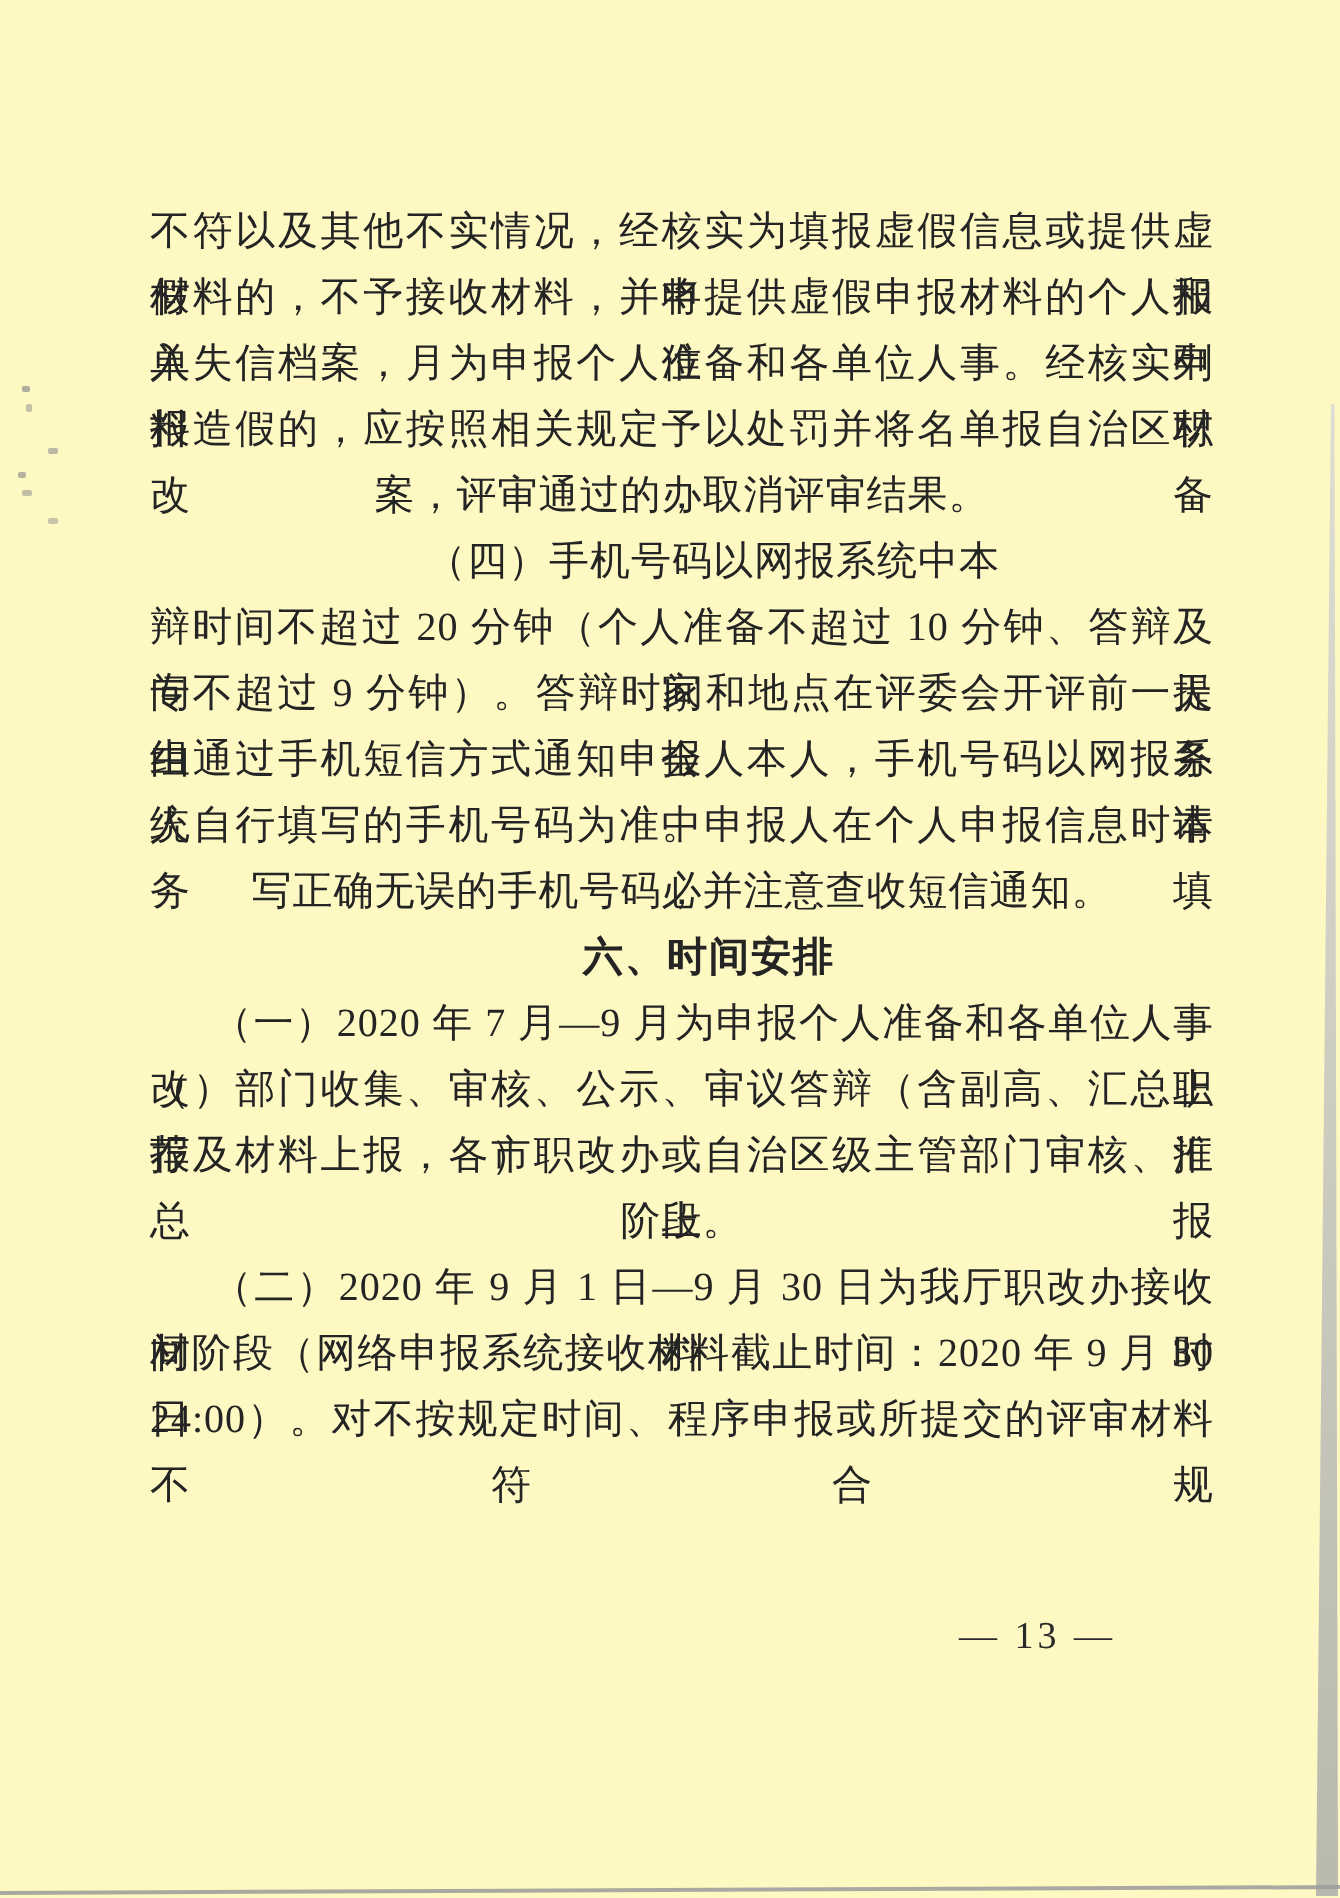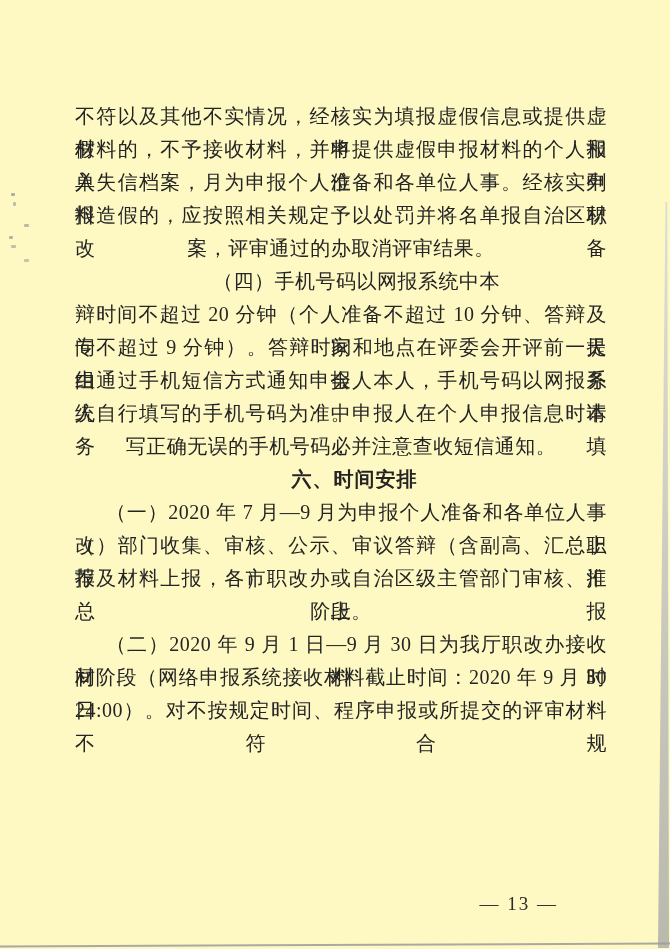--- a/index.html
+++ b/index.html
@@ -31,21 +31,21 @@
     text-align: justify;
     text-align-last: justify;
     white-space: normal;
   }
   .line.i2  { text-indent: 2em; }
   .line.i16 { text-indent: 1.55em; }
   .line.i14 { text-indent: 1.35em; }
   .line.bold { font-weight: 700; letter-spacing: 1px; }
   .footer {
     position: absolute;
-    top: 893px;
+    top: 808px;
     right: 112px;
     font-size: 19px;
     color: #2a2a2a;
     letter-spacing: 2px;
   }
   
   .shadow-right {
     position: absolute;
     top: 202px;
     right: 1px;

